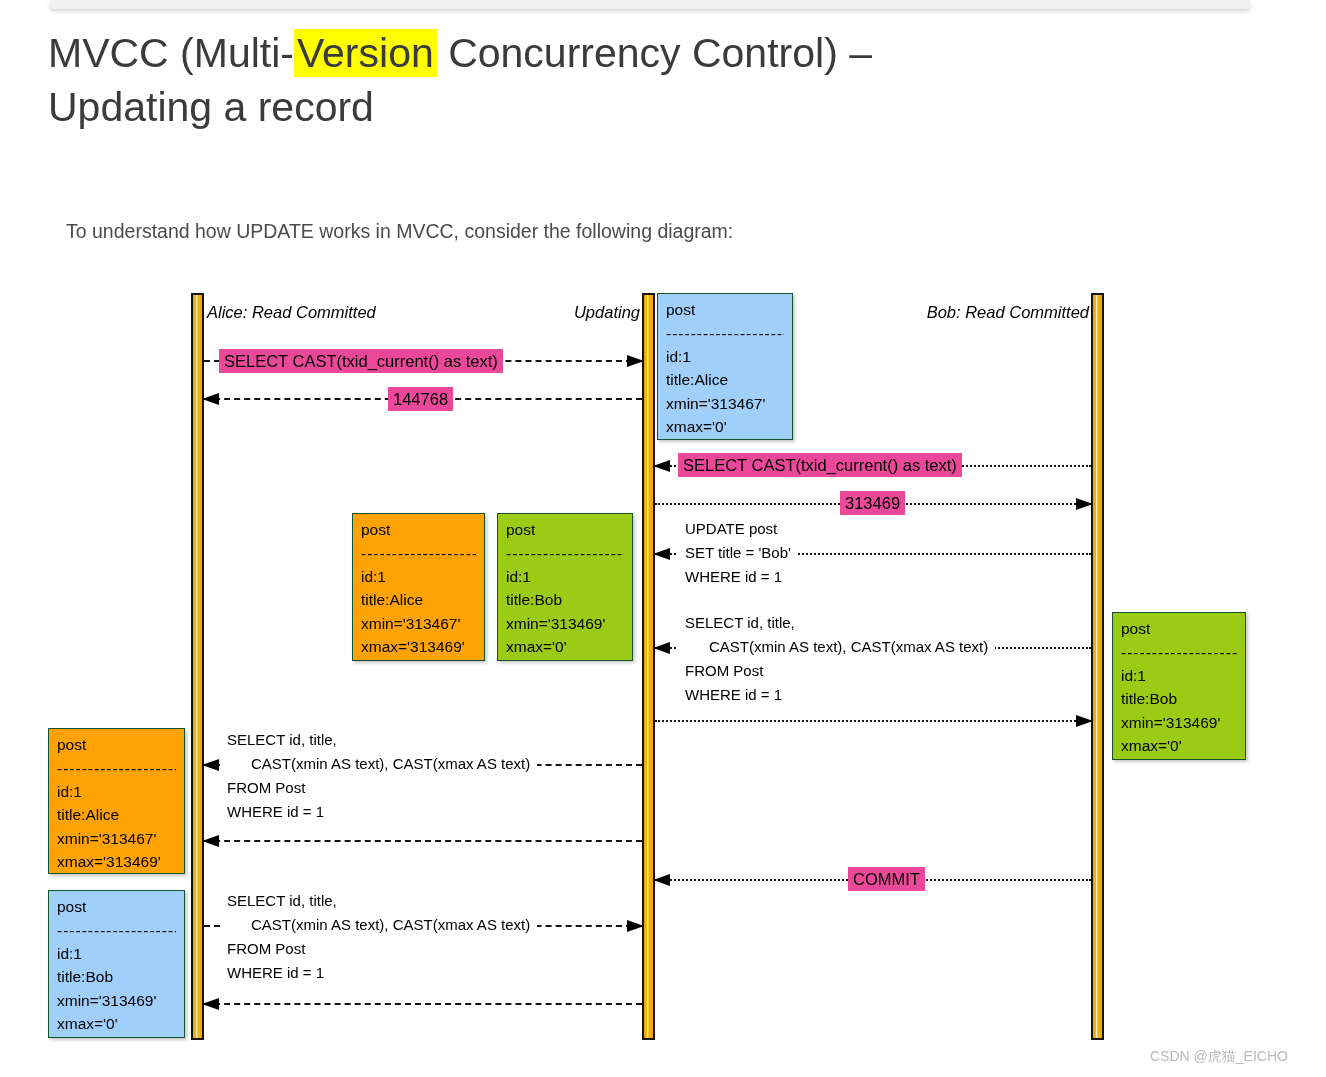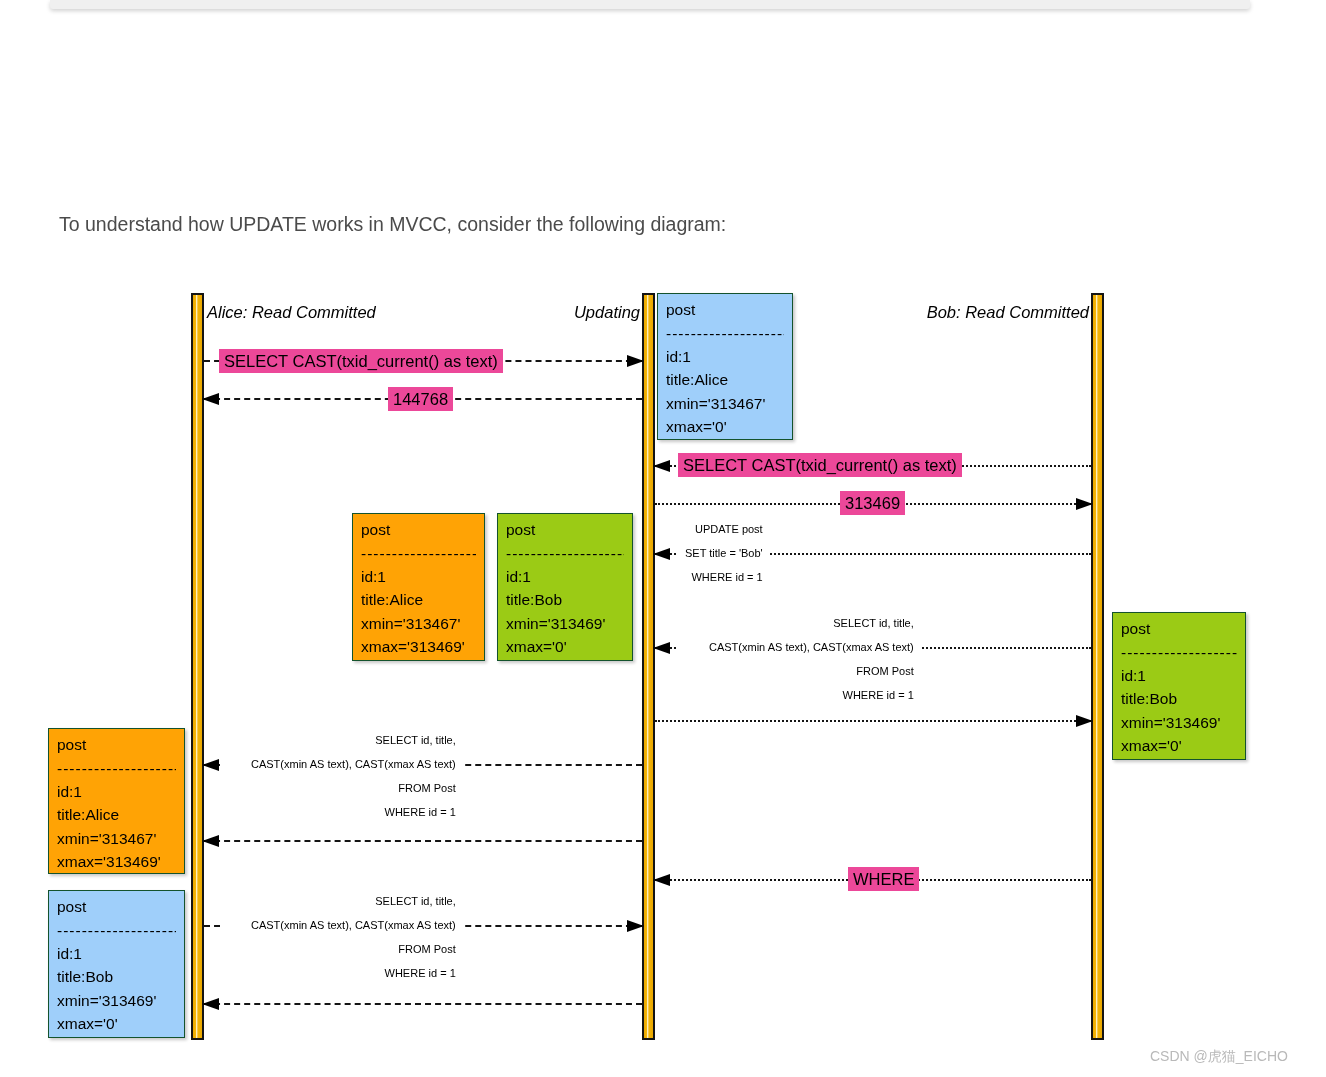--- a/index.html
+++ b/index.html
@@ -3,55 +3,56 @@
 <meta charset="utf-8">
 <style>
   html,body{margin:0;padding:0;background:#fff;}
   .frame{position:relative;width:1326px;height:1077px;background:#ffffff;overflow:hidden;
          font-family:"Liberation Sans", sans-serif;color:#000;}
   .topbar{position:absolute;left:50px;top:0;width:1200px;height:9px;background:#f0f0f0;
           border-radius:0 0 3px 3px;box-shadow:0 2px 4px rgba(0,0,0,.18);}
   .title{position:absolute;left:48px;top:26px;width:1180px;margin:0;font-size:41px;line-height:54px;
          font-weight:400;color:#3b3b3b;letter-spacing:0;}
   .hl{background:#ffff00;color:#3b3b3b;padding:1px 3px;}
-  .intro{position:absolute;left:48px;top:202px;margin:11px;font-size:19.5px;color:#4b4b4b;}
+  .intro{position:absolute;left:48px;top:202px;margin:18px;font-size:19.5px;color:#4b4b4b;}
   .watermark{position:absolute;left:1150px;top:1048px;width:162px;text-align:left;
              font-size:14px;color:#b9b9b9;}
 
   
   .lifeline{position:absolute;top:293px;height:747px;width:13px;box-sizing:border-box;
             border:2px solid #141414;
             background:linear-gradient(90deg,#eaa800 0%,#f2b307 28%,#fdf3cf 40%,#f2b307 55%,#eaa800 100%);}
   .ll-label{position:absolute;top:303px;font-size:16.5px;white-space:nowrap;font-style:italic;}
   .msgline{position:absolute;height:0;}
   .dashed{border-top:2px dashed #141414;}
   .dotted{border-top:2px dotted #141414;}
   .ah{position:absolute;width:0;height:0;border-top:6px solid transparent;border-bottom:6px solid transparent;top:-7px;}
   .ah-l{left:-2px;border-right:17px solid #000;}
   .ah-r{right:-2px;border-left:17px solid #000;}
   .msg-label{position:absolute;height:24px;line-height:24px;font-size:16.5px;background:#ec4899;
              padding:0 5px;white-space:nowrap;}
-  .msg-block{position:absolute;font-size:11px;line-height:24px;background:#fff;
-             padding:0 7px;white-space:nowrap;text-align:right;}
+  .msg-block{position:absolute;font-size:15px;line-height:24px;background:#fff;
+             padding:0 7px;white-space:nowrap;}
   .msg-block .indent{padding-left:24px;}
   .record{position:absolute;box-sizing:border-box;border:1px solid #14532d;
           box-shadow:2px 2px 3px rgba(0,0,0,.22);padding:4px 8px 0 8px;
           font-size:15.5px;line-height:23.5px;color:#000;}
   .rec-sep{overflow:hidden;white-space:nowrap;height:23px;letter-spacing:1px;}
   .c-blue{background:#9fcffa;}
   .c-orange{background:#ffa305;}
   .c-green{background:#9bcb15;}
 </style>
 </head>
 <body>
 
 <div class="frame">
 
   <div class="topbar"></div>
 
+  <h1 class="title"><span>MVCC (Multi-</span><span class="hl">Version</span><span> Concurrency Control) –</span><br><span>Updating a record</span></h1>
 
   <p class="intro">To understand how UPDATE works in MVCC, consider the following diagram:</p>
 
   <div class="lifeline" style="left:191px"></div>
   <div class="lifeline" style="left:642px"></div>
   <div class="lifeline" style="left:1091px"></div>
 
   <div class="ll-label" style="left:207px">Alice: Read Committed</div>
   <div class="ll-label" style="left:490px;width:150px;text-align:right">Updating</div>
   <div class="ll-label" style="left:887px;width:202px;text-align:right">Bob: Read Committed</div>
@@ -95,21 +96,21 @@
     <div>WHERE id = 1</div>
   </div>
 
   <div class="msgline dotted" style="left:655px;top:720px;width:436px">
       <span class="ah ah-r"></span>
     </div>
 
   <div class="msgline dotted" style="left:655px;top:879px;width:436px">
       <span class="ah ah-l"></span>
     </div>
-  <div class="msg-label" style="left:848px;top:867px">WHERE</div>
+  <div class="msg-label" style="left:848px;top:867px">COMMIT</div>
 
   <div class="msgline dashed" style="left:204px;top:764px;width:438px">
       <span class="ah ah-l"></span>
     </div>
   <div class="msg-block" style="left:220px;top:728px">
     <div>SELECT id, title,</div>
     <div class="indent">CAST(xmin AS text), CAST(xmax AS text)</div>
     <div>FROM Post</div>
     <div>WHERE id = 1</div>
   </div>

